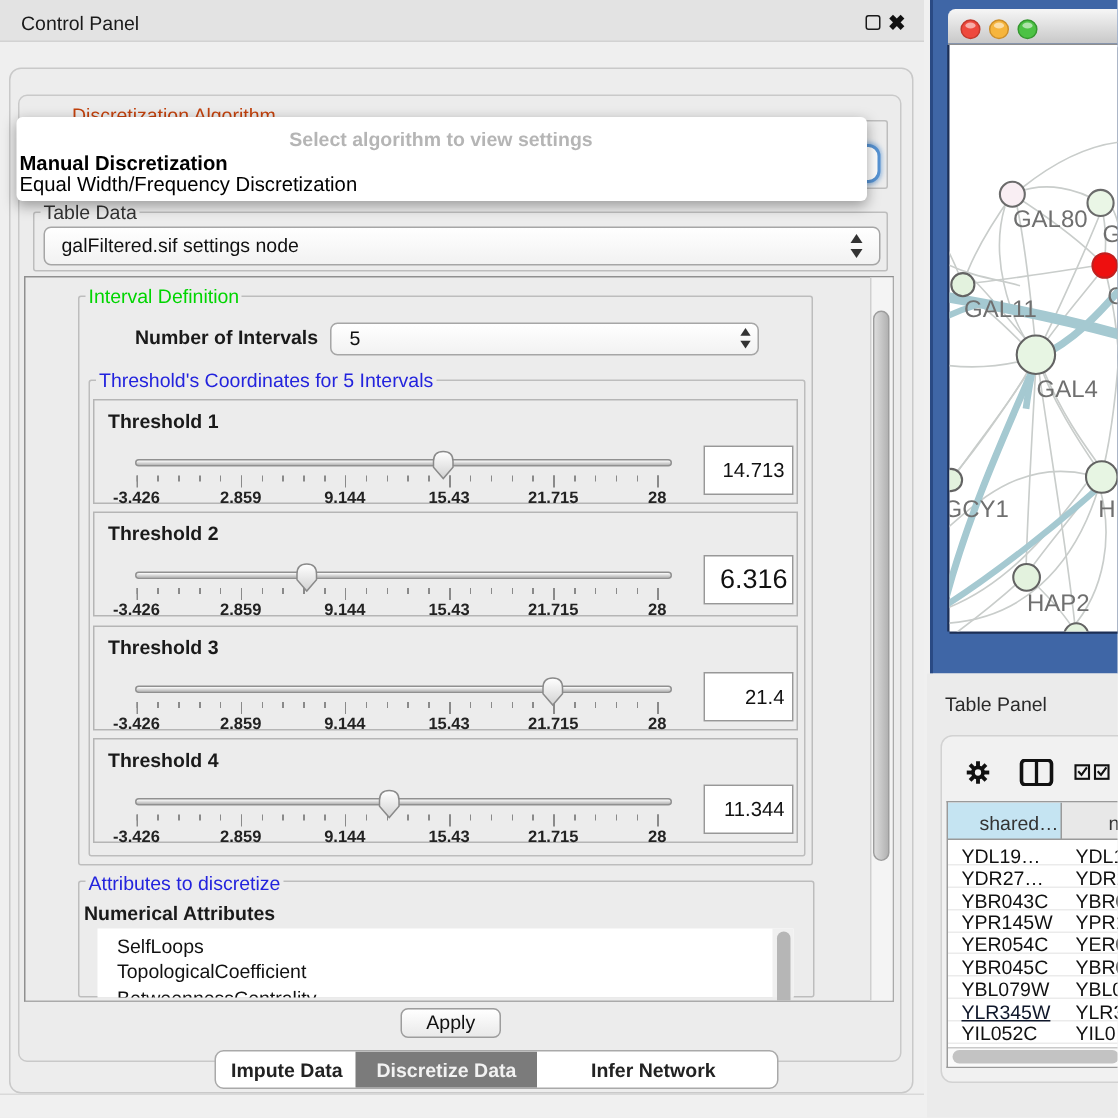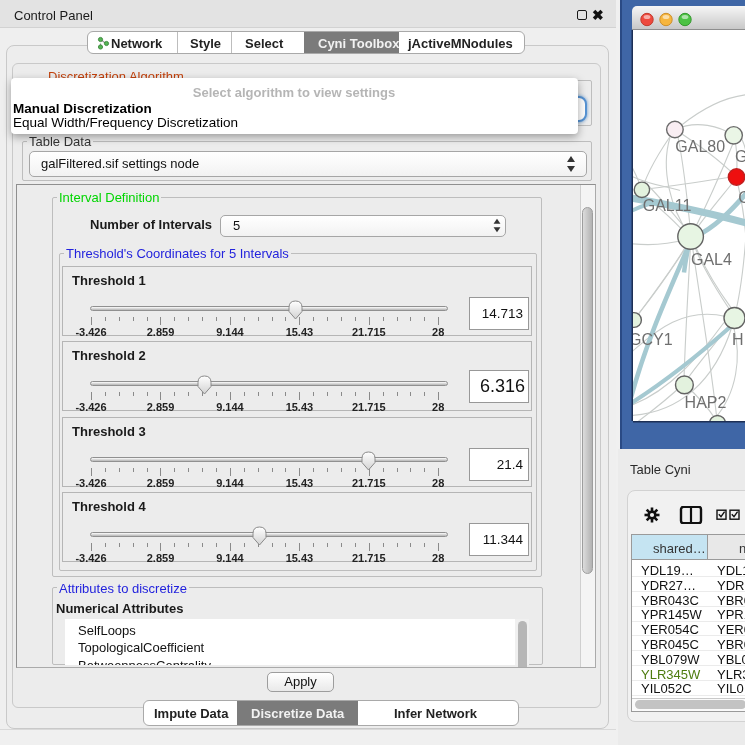--- a/index.html
+++ b/index.html
@@ -14,36 +14,20 @@
 
   <div class="abs" style="left:0;top:0;width:616px;height:28px;background:#e3e3e3;border-bottom:1px solid #d2d2d2;"></div>
   <div class="abs" style="left:14px;top:8px;font-size:13px;color:#1a1a1a;">Control Panel</div>
   <div class="abs" style="left:577px;top:10px;width:10px;height:10px;border:1.6px solid #1a1a1a;border-radius:2px;"></div>
   <div class="abs" style="left:592px;top:7px;font-size:14px;font-weight:bold;color:#111;">✖</div>
 
   <div class="abs" style="left:6px;top:45px;width:603px;height:684px;background:#ededed;border:1px solid #c9c9c9;border-radius:8px;"></div>
 
   <div class="abs" style="left:12px;top:63px;width:589px;height:645px;background:#ececec;border:1px solid #c9c9c9;border-radius:6px;"></div>
 
-  <div class="abs" style="left:87px;top:31px;width:438px;height:23px;background:#ffffff;border:1px solid #a9a9a9;border-radius:6px;overflow:hidden;">
-    <div class="abs" style="left:0;top:0;width:90px;height:23px;border-right:1px solid #bdbdbd;"></div>
-    <div class="abs" style="left:90px;top:0;width:54px;height:23px;border-right:1px solid #bdbdbd;"></div>
-    <div class="abs" style="left:216px;top:0;width:95px;height:23px;background:#7b7b7b;"></div>
-    <div class="abs b" style="left:23px;top:4px;font-size:13px;color:#222;">Network</div>
-    <div class="abs b" style="left:102px;top:4px;font-size:13px;color:#222;">Style</div>
-    <div class="abs b" style="left:157px;top:4px;font-size:13px;color:#222;">Select</div>
-    <div class="abs b" style="left:230px;top:4px;font-size:13px;color:#f2f2f2;">Cyni Toolbox</div>
-    <div class="abs b" style="left:320px;top:4px;font-size:13px;color:#222;">jActiveMNodules</div>
-    <svg class="abs" style="left:9px;top:4px;" width="13" height="15" viewBox="0 0 13 15">
-      <path d="M3.5 3.5 L9 7.5 M3.5 7.5 L3.5 11" stroke="#9a9a9a" stroke-width="1.2" fill="none"></path>
-      <circle cx="3.5" cy="3.5" r="2.1" fill="#56b456" stroke="#2e7d2e" stroke-width="0.8"></circle>
-      <circle cx="3.5" cy="11" r="2.1" fill="#56b456" stroke="#2e7d2e" stroke-width="0.8"></circle>
-      <circle cx="9.5" cy="7.5" r="2.1" fill="#56b456" stroke="#2e7d2e" stroke-width="0.8"></circle>
-    </svg>
-  </div>
 
   <div class="abs" style="left:22px;top:80px;width:570px;height:46px;border:1px solid #bdbdbd;border-radius:2px;"></div>
   <div class="abs" style="left:46px;top:69px;font-size:13px;color:#c2410c;background:transparent;padding:0 2px;">Discretization Algorithm</div>
 
   <div class="abs" style="left:558px;top:96px;width:29px;height:26px;background:#fdfdfd;border:2.5px solid #5692d2;border-radius:8px;box-shadow:0 0 3px 1px rgba(86,146,210,.55);"></div>
 
   <div class="abs" style="left:22px;top:141px;width:570px;height:40px;border:1px solid #bdbdbd;border-radius:2px;"></div>
   <div class="abs" style="left:27px;top:134px;font-size:13px;color:#333;background:#ececec;padding:0 2px;">Table Data</div>
   <div class="abs" style="left:29px;top:151px;width:558px;height:26px;background:linear-gradient(#ffffff,#f2f2f2);border:1px solid #a6a6a6;border-radius:5px;"></div>
   <div class="abs" style="left:41px;top:156px;font-size:13px;color:#111;">galFiltered.sif settings node</div>
@@ -248,21 +232,21 @@
       <text x="735" y="161" font-family="Liberation Sans,sans-serif" font-size="16" fill="#6f6f6f">GA</text>
       <text x="738.2" y="202" font-family="Liberation Sans,sans-serif" font-size="16" fill="#6f6f6f">C</text>
       <text x="642.7" y="210.5" font-family="Liberation Sans,sans-serif" font-size="16" fill="#6f6f6f">GAL11</text>
       <text x="691" y="264" font-family="Liberation Sans,sans-serif" font-size="16" fill="#6f6f6f">GAL4</text>
       <text x="629" y="344" font-family="Liberation Sans,sans-serif" font-size="16" fill="#6f6f6f">GCY1</text>
       <text x="732.1" y="344" font-family="Liberation Sans,sans-serif" font-size="16" fill="#6f6f6f">H</text>
       <text x="684.6" y="407" font-family="Liberation Sans,sans-serif" font-size="16" fill="#6f6f6f">HAP2</text>
 </svg>
 
 <div class="abs" style="left:618px;top:449px;width:127px;height:296px;background:#ebebeb;"></div>
-<div class="abs" style="left:630px;top:462px;font-size:13px;color:#2a2a2a;">Table Cyni</div>
+<div class="abs" style="left:630px;top:462px;font-size:13px;color:#2a2a2a;">Table Panel</div>
 <div class="abs" style="left:627px;top:490px;width:130px;height:232px;background:#f1f1f1;border:1px solid #d2d2d2;border-radius:8px;"></div>
 
 <svg class="abs" style="left:644px;top:506px;" width="100" height="18" viewBox="0 0 100 18">
   <g fill="#111">
         <circle cx="8" cy="9" r="4.6"></circle>
   <g stroke="#111" stroke-width="2.6">
     <line x1="8" y1="1.5" x2="8" y2="16.5"></line>
           <line x1="0.5" y1="9" x2="15.5" y2="9"></line>
     <line x1="2.7" y1="3.7" x2="13.3" y2="14.3"></line>
           <line x1="2.7" y1="14.3" x2="13.3" y2="3.7"></line>
@@ -300,21 +284,21 @@
 <div class="abs" style="left:0;top:86.7px;width:114px;height:14.8px;border-bottom:1px solid #ebebeb;"></div>
 <div class="abs" style="left:9px;top:87.2px;font-size:13px;color:#111;">YER054C</div>
 <div class="abs" style="left:85px;top:87.2px;font-size:13px;color:#111;">YER0</div>
 <div class="abs" style="left:0;top:101.5px;width:114px;height:14.8px;border-bottom:1px solid #ebebeb;"></div>
 <div class="abs" style="left:9px;top:102.0px;font-size:13px;color:#111;">YBR045C</div>
 <div class="abs" style="left:85px;top:102.0px;font-size:13px;color:#111;">YBR0</div>
 <div class="abs" style="left:0;top:116.3px;width:114px;height:14.8px;border-bottom:1px solid #ebebeb;"></div>
 <div class="abs" style="left:9px;top:116.8px;font-size:13px;color:#111;">YBL079W</div>
 <div class="abs" style="left:85px;top:116.8px;font-size:13px;color:#111;">YBL0</div>
 <div class="abs" style="left:0;top:131.1px;width:114px;height:14.8px;border-bottom:1px solid #ebebeb;"></div>
-<div class="abs" style="left:9px;top:131.6px;font-size:13px;color:#4d7c0f;">YLR345W</div>
+<div class="abs" style="left:9px;top:131.6px;font-size:13px;color:#0f172a;text-decoration:underline;">YLR345W</div>
 <div class="abs" style="left:85px;top:131.6px;font-size:13px;color:#111;">YLR3</div>
 <div class="abs" style="left:0;top:145.9px;width:114px;height:14.8px;border-bottom:1px solid #ebebeb;"></div>
 <div class="abs" style="left:9px;top:146.4px;font-size:13px;color:#111;">YIL052C</div>
 <div class="abs" style="left:85px;top:146.4px;font-size:13px;color:#111;">YIL0</div>
 
   <div class="abs" style="left:0;top:163px;width:114px;height:14px;background:#fafafa;border-top:1px solid #c9c9c9;"></div>
   <div class="abs" style="left:3px;top:164.5px;width:111px;height:9px;background:#c3c3c3;border-radius:5px;"></div>
 </div>
 </div>
 </body></html>

